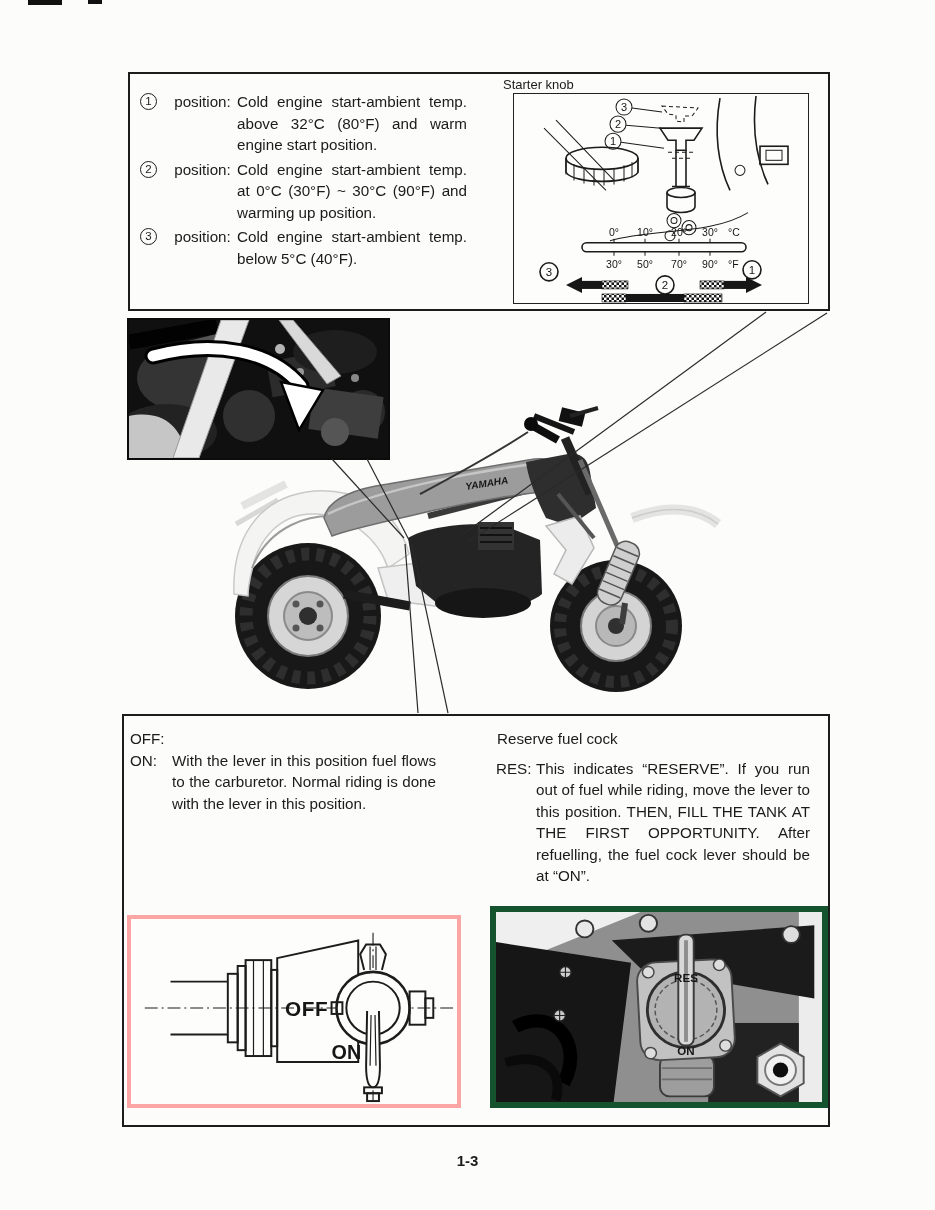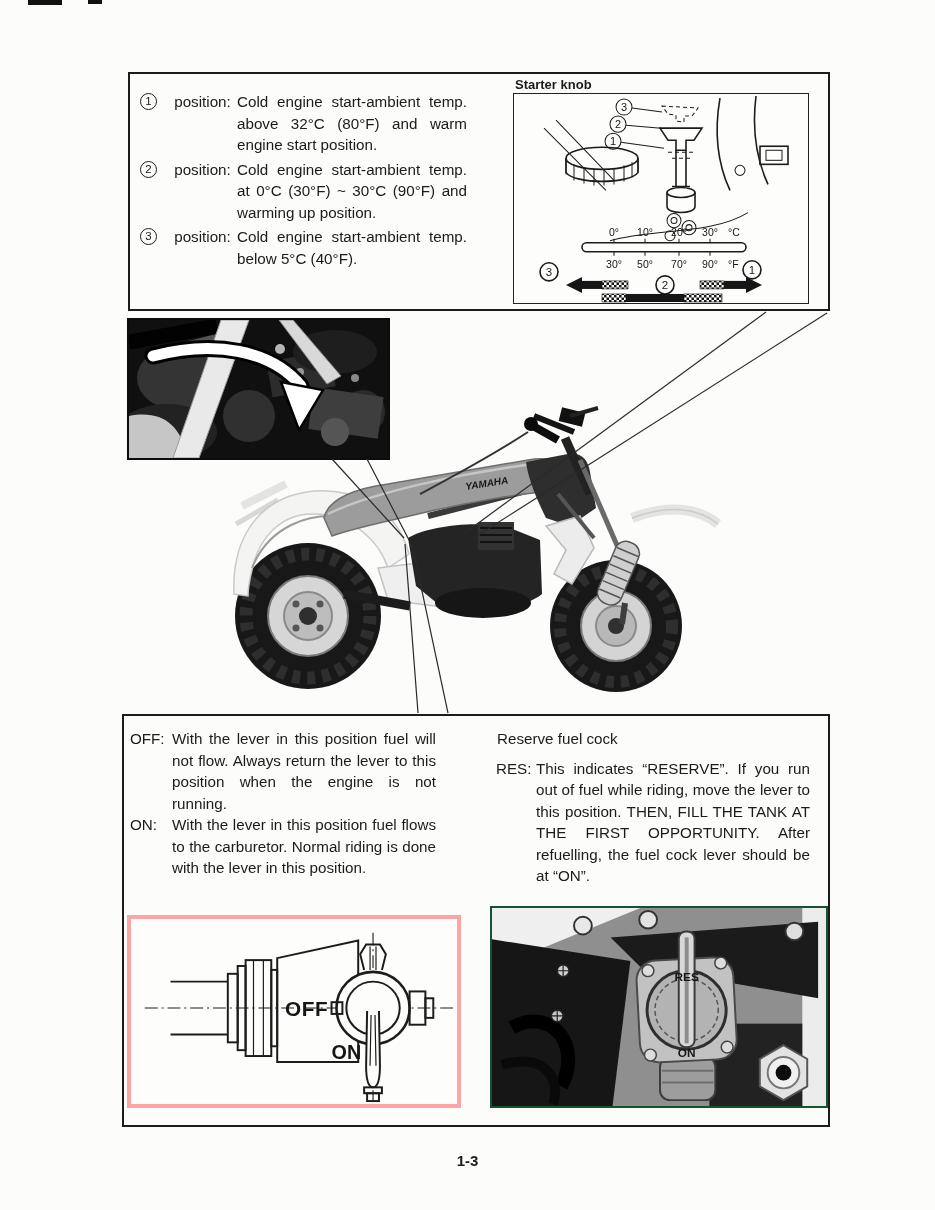--- a/index.html
+++ b/index.html
@@ -21,21 +21,21 @@
     row-gap:3px;font-size:15.2px;line-height:21.5px;
   }
   .circ{
     width:17px;height:17px;margin-top:2px;
     border:1.6px solid #1c1c1c;border-radius:50%;
     font-size:11.5px;line-height:15px;text-align:center;display:inline-block;
   }
   .pos-label{padding-left:1px;text-align:center;}
   .pos-desc{text-align:justify;hyphens:none;}
   
-  .starter-label{position:absolute;left:385px;top:3px;font-size:13px;line-height:15px;font-weight:bold;}
+  .starter-label{position:absolute;left:373px;top:3px;font-size:13px;line-height:15px;}
   .starter-diagram{
     position:absolute;left:383px;top:19px;width:296px;height:211px;
     border:1.5px solid #222;background:#fdfdfc;
   }
   svg{display:block;}
   svg text{font-family:"Liberation Sans",sans-serif;fill:#161616;}
   .ln{stroke:#1c1c1c;stroke-width:1.6;fill:none;}
   .lnt{stroke:#1c1c1c;stroke-width:1;fill:none;}
   .dsh{stroke-dasharray:4 3;}
   
@@ -49,21 +49,21 @@
   .fuel-col.reserve{left:372px;width:318px;}
   .fuel-title{margin:0 0 8px 1px;}
   .entry{display:grid;}
   .fuel-col.main .entry{grid-template-columns:42px 264px;}
   .fuel-col.reserve .entry{grid-template-columns:40px 274px;}
   .entry-text{text-align:justify;hyphens:none;}
   .cock-diagram{
     position:absolute;left:3px;top:199px;width:334px;height:193px;
     border:4px solid #fca5a5;background:#fdfdfc;
   }
-  .res-photo{position:absolute;left:366px;top:190px;width:338px;height:202px;background:#8f8f8f;border:2px solid #14532d;}
+  .res-photo{position:absolute;left:366px;top:190px;width:338px;height:202px;background:#8f8f8f;border:6px solid #14532d;}
   
   .page-number{position:absolute;left:0;top:1152px;width:935px;text-align:center;font-size:15px;font-weight:bold;}
 </style>
 </head>
 <body>
 
 <div class="page">
 
   <div class="speck" style="left:28px;top:0;width:34px;height:5px;"></div>
   <div class="speck" style="left:88px;top:0;width:14px;height:4px;"></div>
@@ -270,21 +270,20 @@
       <path d="M404,120 C440,106 470,110 490,126" stroke="#e4e4e3" stroke-width="10" fill="none"></path>
       <path d="M404,120 C440,106 470,110 490,126" stroke="#cccccb" stroke-width="1.5" fill="none"></path>
     </svg>
   </div>
 
   <div class="box bottom-box">
 
     <div class="fuel-col main">
       <div class="entry">
         <span>OFF:</span>
-        <div class="entry-text">With the lever in this position fuel will not flow. Always return the lever to this position when the engine is not running.</div>
       </div>
       <div class="entry">
         <span>ON:</span>
         <div class="entry-text">With the lever in this position fuel flows to the carburetor. Normal riding is done with the lever in this position.</div>
       </div>
     </div>
 
     <div class="fuel-col reserve">
       <p class="fuel-title">Reserve fuel cock</p>
       <div class="entry">

